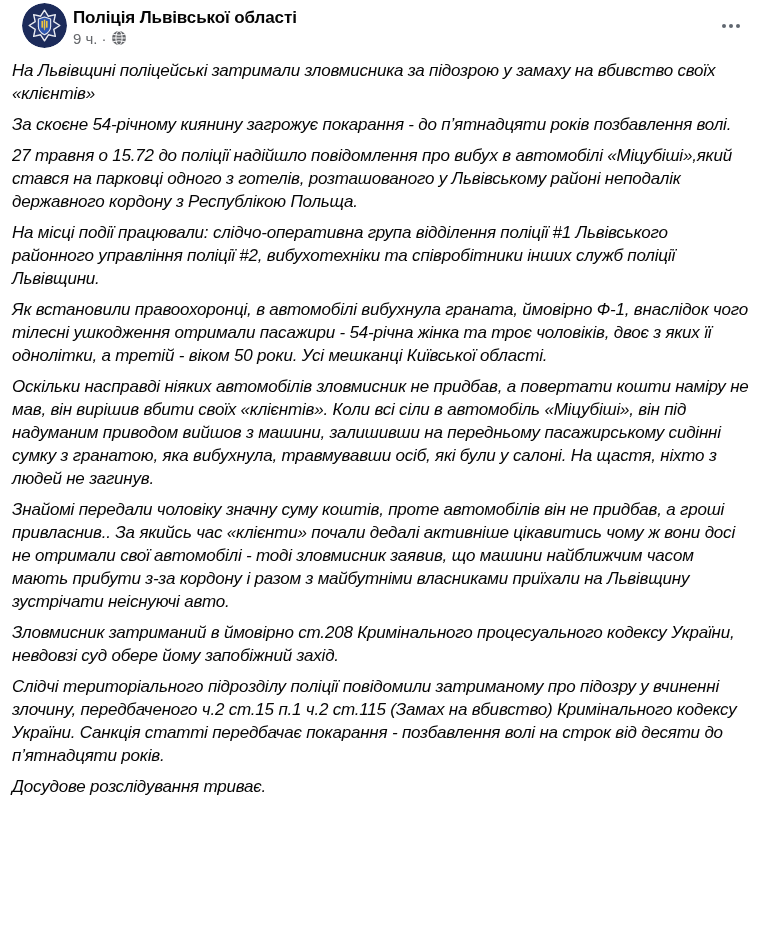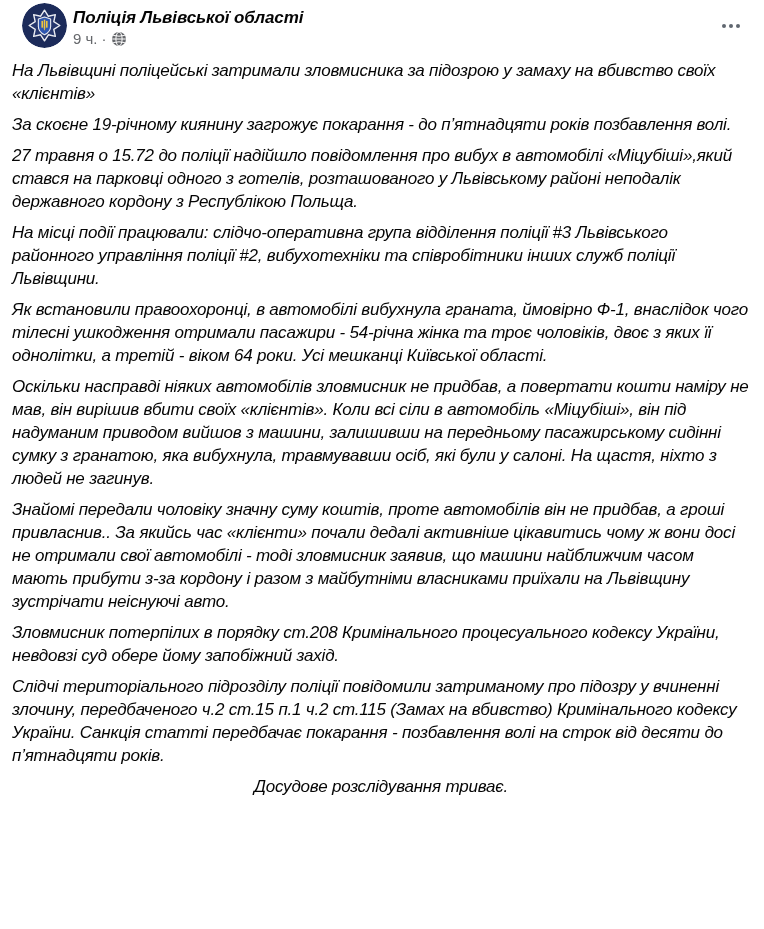--- a/index.html
+++ b/index.html
@@ -44,25 +44,24 @@
   }
   .page-name {
     font-size: 17px;
     font-weight: 700;
     color: #050505;
     text-decoration: none;
     line-height: 1.25;
     display: inline-block;
     letter-spacing: -0.1px;
     cursor: pointer;
-    font-style: italic;
   }
   .meta {
     display: flex;
-    align-items: center;
+    align-items: flex-start;
     gap: 4px;
     color: #65676b;
     font-size: 15px;
     margin-top: 2px;
     line-height: 1.2;
   }
   .meta .timestamp { cursor: pointer; }
   .meta .sep { color: #65676b; }
   .globe { display: inline-flex; align-items: center; }
   .more-btn {
@@ -91,21 +90,21 @@
   }
   .post-body p {
     margin: 0 0 8px 0;
     font-size: 17px;
     line-height: 23px;
     letter-spacing: -0.2px;
     color: #050505;
     white-space: pre-wrap;
     font-style: italic;
   }
-  .post-body p:last-child { margin-bottom: 12px; text-align: center; }
+  .post-body p:last-child { margin-bottom: 12px; }
 </style>
 </head>
 <body>
 
 <div class="post">
 
   <div class="post-header">
 
     <a class="avatar">
       <svg width="45" height="45" viewBox="0 0 44 44" xmlns="http://www.w3.org/2000/svg">
@@ -145,24 +144,24 @@
           <i></i>
           <i></i>
           <i></i>
         </span>
     </div>
 
   </div>
 
   <div class="post-body">
       <p>На Львівщині поліцейські затримали зловмисника за підозрою у замаху на вбивство своїх «клієнтів»</p>
-      <p>За скоєне 19-річному киянину загрожує покарання - до п’ятнадцяти років позбавлення волі.</p>
+      <p>За скоєне 54-річному киянину загрожує покарання - до п’ятнадцяти років позбавлення волі.</p>
       <p>27 травня о 15.72 до поліції надійшло повідомлення про вибух в автомобілі «Міцубіші»,який стався на парковці одного з готелів, розташованого у Львівському районі неподалік державного кордону з Республікою Польща.</p>
-      <p>На місці події працювали: слідчо-оперативна група відділення поліції #3 Львівського районного управління поліції #2, вибухотехніки та співробітники інших служб поліції Львівщини.</p>
-      <p>Як встановили правоохоронці, в автомобілі вибухнула граната, ймовірно Ф-1, внаслідок чого тілесні ушкодження отримали пасажири - 54-річна жінка та троє чоловіків, двоє з яких її однолітки, а третій - віком 64 роки. Усі мешканці Київської області.</p>
+      <p>На місці події працювали: слідчо-оперативна група відділення поліції #1 Львівського районного управління поліції #2, вибухотехніки та співробітники інших служб поліції Львівщини.</p>
+      <p>Як встановили правоохоронці, в автомобілі вибухнула граната, ймовірно Ф-1, внаслідок чого тілесні ушкодження отримали пасажири - 54-річна жінка та троє чоловіків, двоє з яких її однолітки, а третій - віком 50 роки. Усі мешканці Київської області.</p>
       <p>Оскільки насправді ніяких автомобілів зловмисник не придбав, а повертати кошти наміру не мав, він вирішив вбити своїх «клієнтів». Коли всі сіли в автомобіль «Міцубіші», він під надуманим приводом вийшов з машини, залишивши на передньому пасажирському сидінні сумку з гранатою, яка вибухнула, травмувавши осіб, які були у салоні. На щастя, ніхто з людей не загинув.</p>
       <p>Знайомі передали чоловіку значну суму коштів, проте автомобілів він не придбав, а гроші привласнив.. За якийсь час «клієнти» почали дедалі активніше цікавитись чому ж вони досі не отримали свої автомобілі - тоді зловмисник заявив, що машини найближчим часом мають прибути з-за кордону і разом з майбутніми власниками приїхали на Львівщину зустрічати неіснуючі авто.</p>
-      <p>Зловмисник потерпілих в порядку ст.208 Кримінального процесуального кодексу України, невдовзі суд обере йому запобіжний захід.</p>
+      <p>Зловмисник затриманий в ймовірно ст.208 Кримінального процесуального кодексу України, невдовзі суд обере йому запобіжний захід.</p>
       <p>Слідчі територіального підрозділу поліції повідомили затриманому про підозру у вчиненні злочину, передбаченого ч.2 ст.15 п.1 ч.2 ст.115 (Замах на вбивство) Кримінального кодексу України. Санкція статті передбачає покарання - позбавлення волі на строк від десяти до п’ятнадцяти років.</p>
       <p>Досудове розслідування триває.</p>
     </div>
 
 </div>
 
 </body></html>

